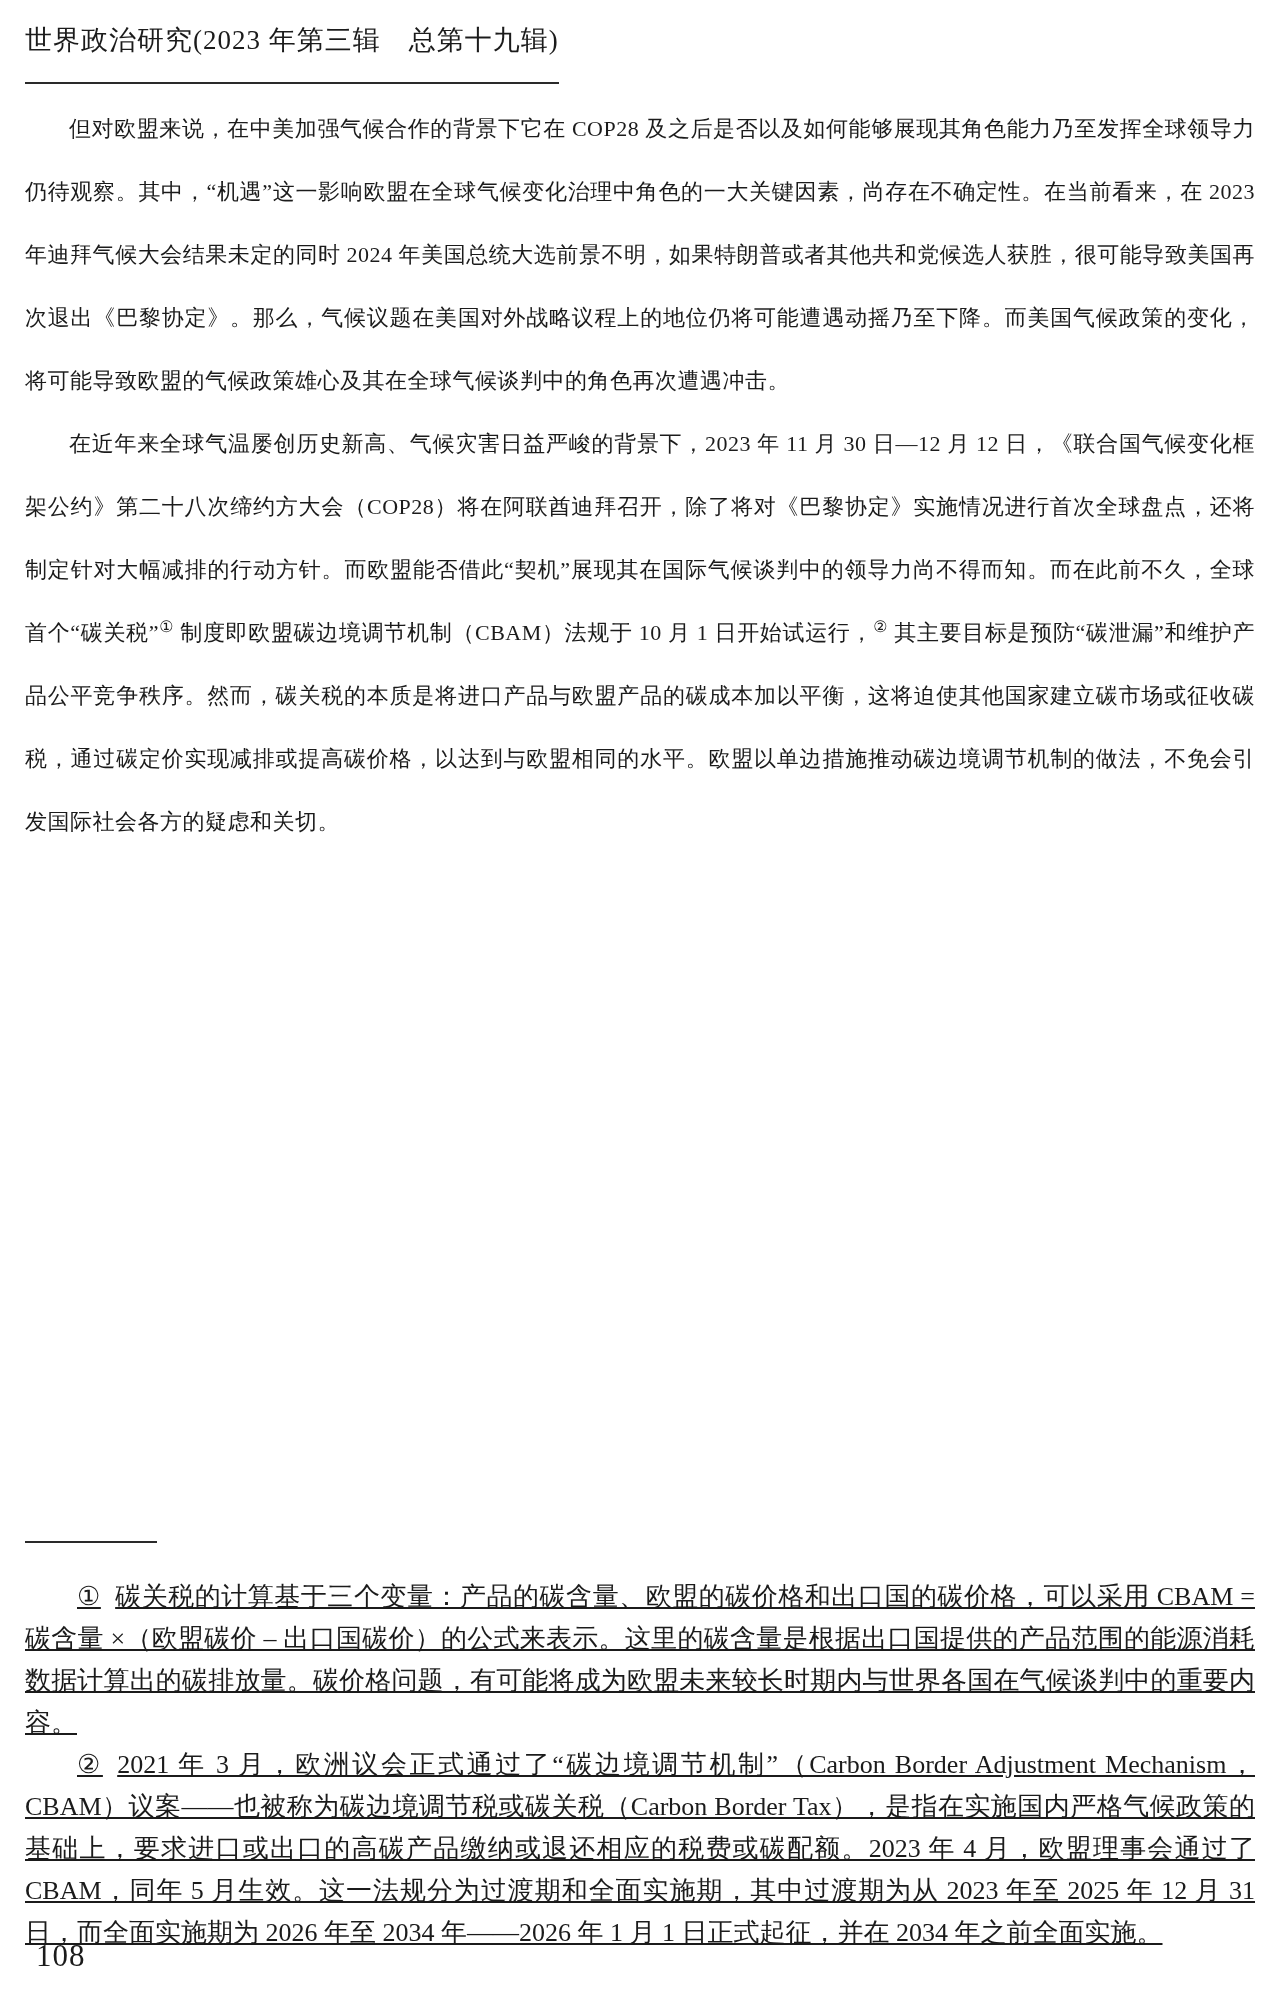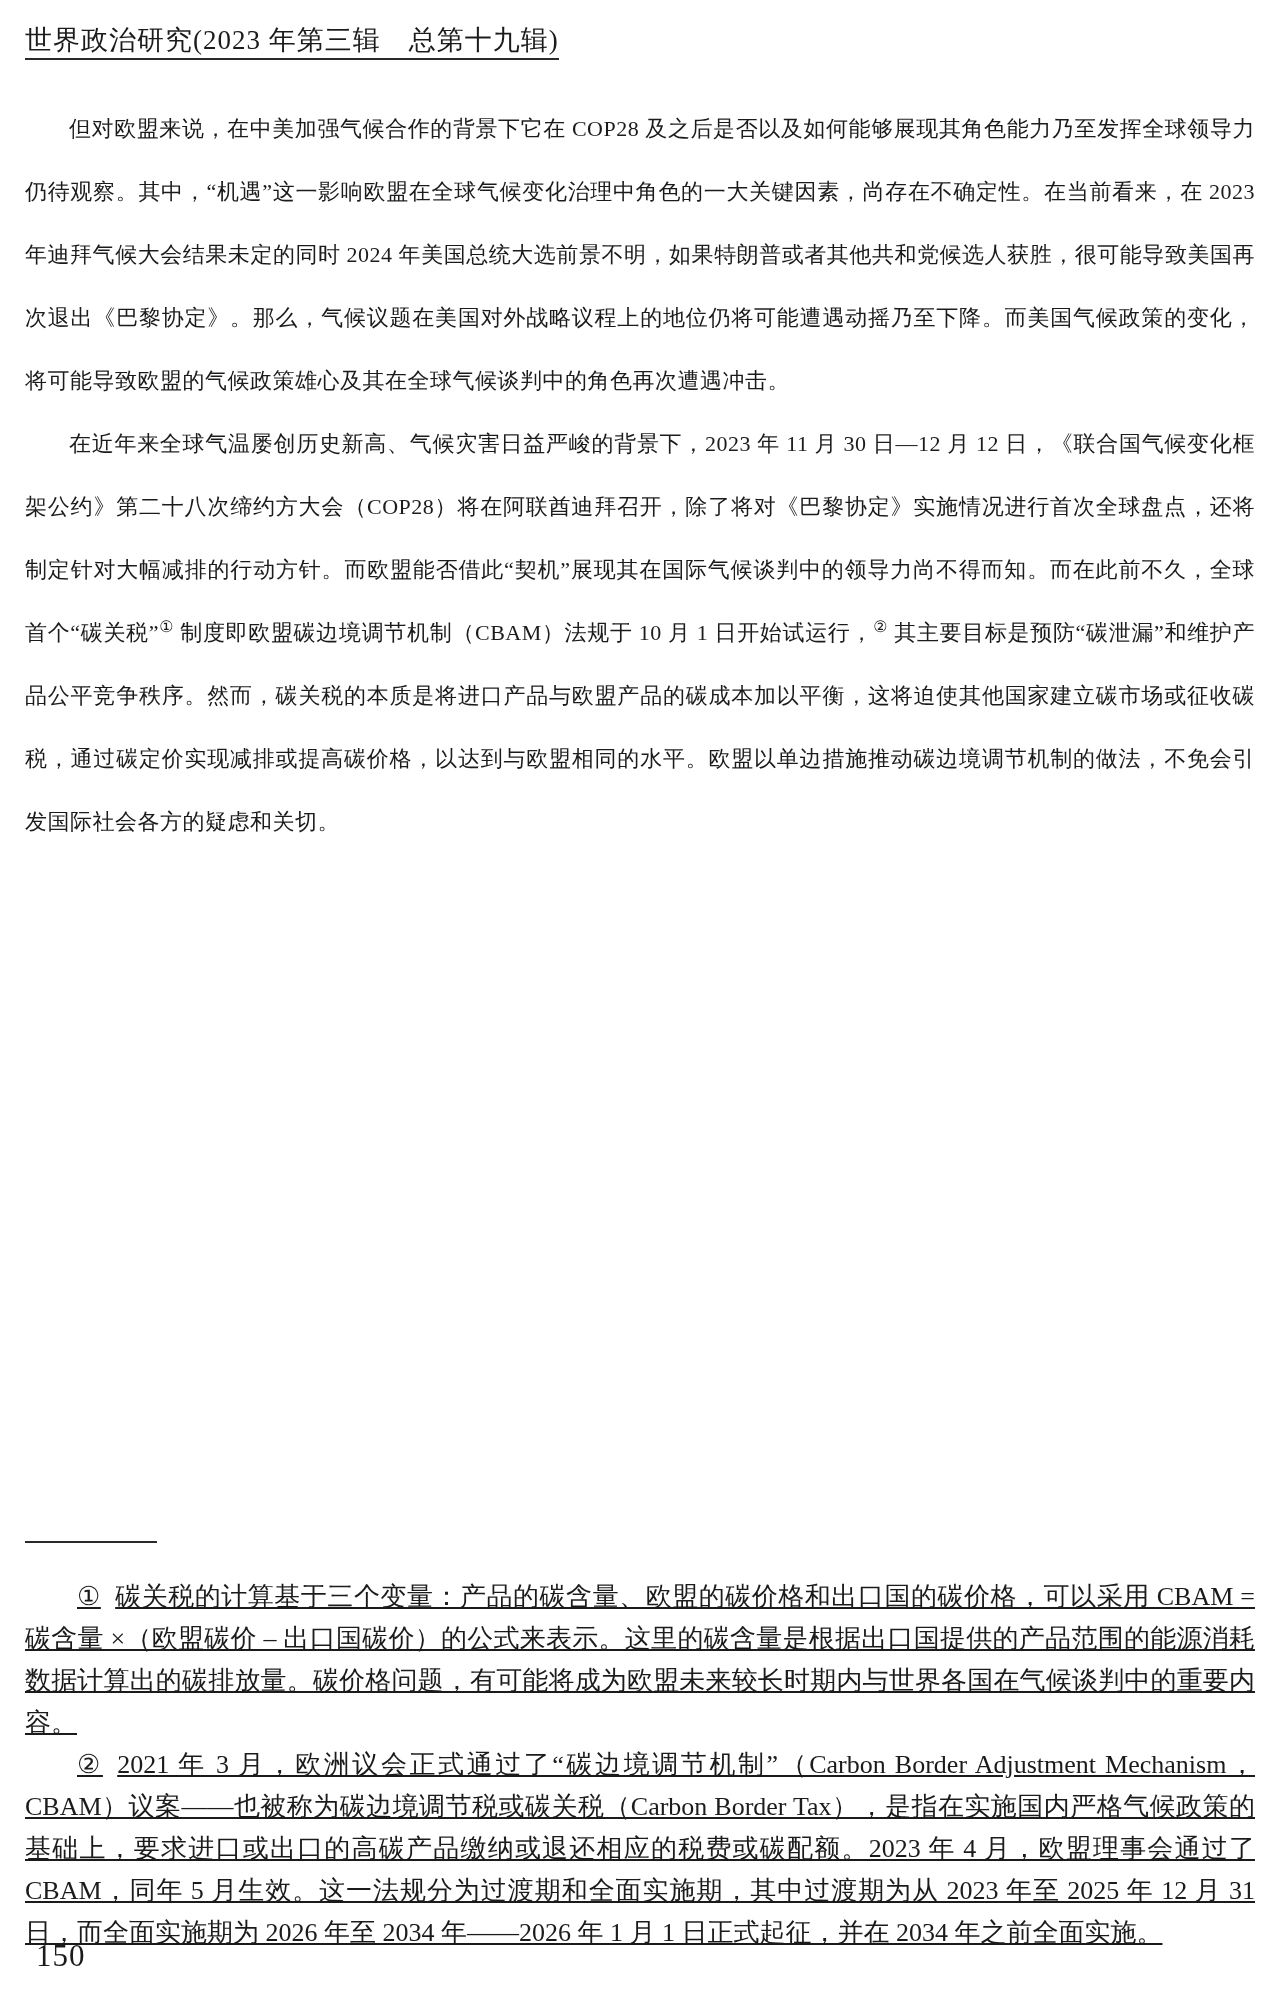--- a/index.html
+++ b/index.html
@@ -21,21 +21,21 @@
     position: absolute;
     left: 25px;
     top: 22px;
   }
   .journal-title {
     display: inline-block;
     margin: 0;
     font-size: 27px;
     font-weight: 400;
     letter-spacing: 1px;
-    padding-bottom: 0;
+    padding-bottom: 24px;
     border-bottom: 2px solid #2a2a2a;
     white-space: nowrap;
   }
   
   .article-body {
     position: absolute;
     left: 25px;
     top: 97px;
     width: 1230px;
     font-size: 22px;
@@ -111,15 +111,15 @@
 
   <section class="footnotes">
     <p class="footnote">
       <span class="fn-marker">①</span><span>碳关税的计算基于三个变量：产品的碳含量、欧盟的碳价格和出口国的碳价格，可以采用 CBAM = 碳含量 ×（欧盟碳价 – 出口国碳价）的公式来表示。这里的碳含量是根据出口国提供的产品范围的能源消耗数据计算出的碳排放量。碳价格问题，有可能将成为欧盟未来较长时期内与世界各国在气候谈判中的重要内容。</span>
     </p>
     <p class="footnote">
       <span class="fn-marker">②</span><span>2021 年 3 月，欧洲议会正式通过了“碳边境调节机制”（Carbon Border Adjustment Mechanism，CBAM）议案——也被称为碳边境调节税或碳关税（Carbon Border Tax），是指在实施国内严格气候政策的基础上，要求进口或出口的高碳产品缴纳或退还相应的税费或碳配额。2023 年 4 月，欧盟理事会通过了 CBAM，同年 5 月生效。这一法规分为过渡期和全面实施期，其中过渡期为从 2023 年至 2025 年 12 月 31 日，而全面实施期为 2026 年至 2034 年——2026 年 1 月 1 日正式起征，并在 2034 年之前全面实施。</span>
     </p>
   </section>
 
-  <div class="page-number">150</div>
+  <div class="page-number">108</div>
 
 </div>
 
 </body></html>

